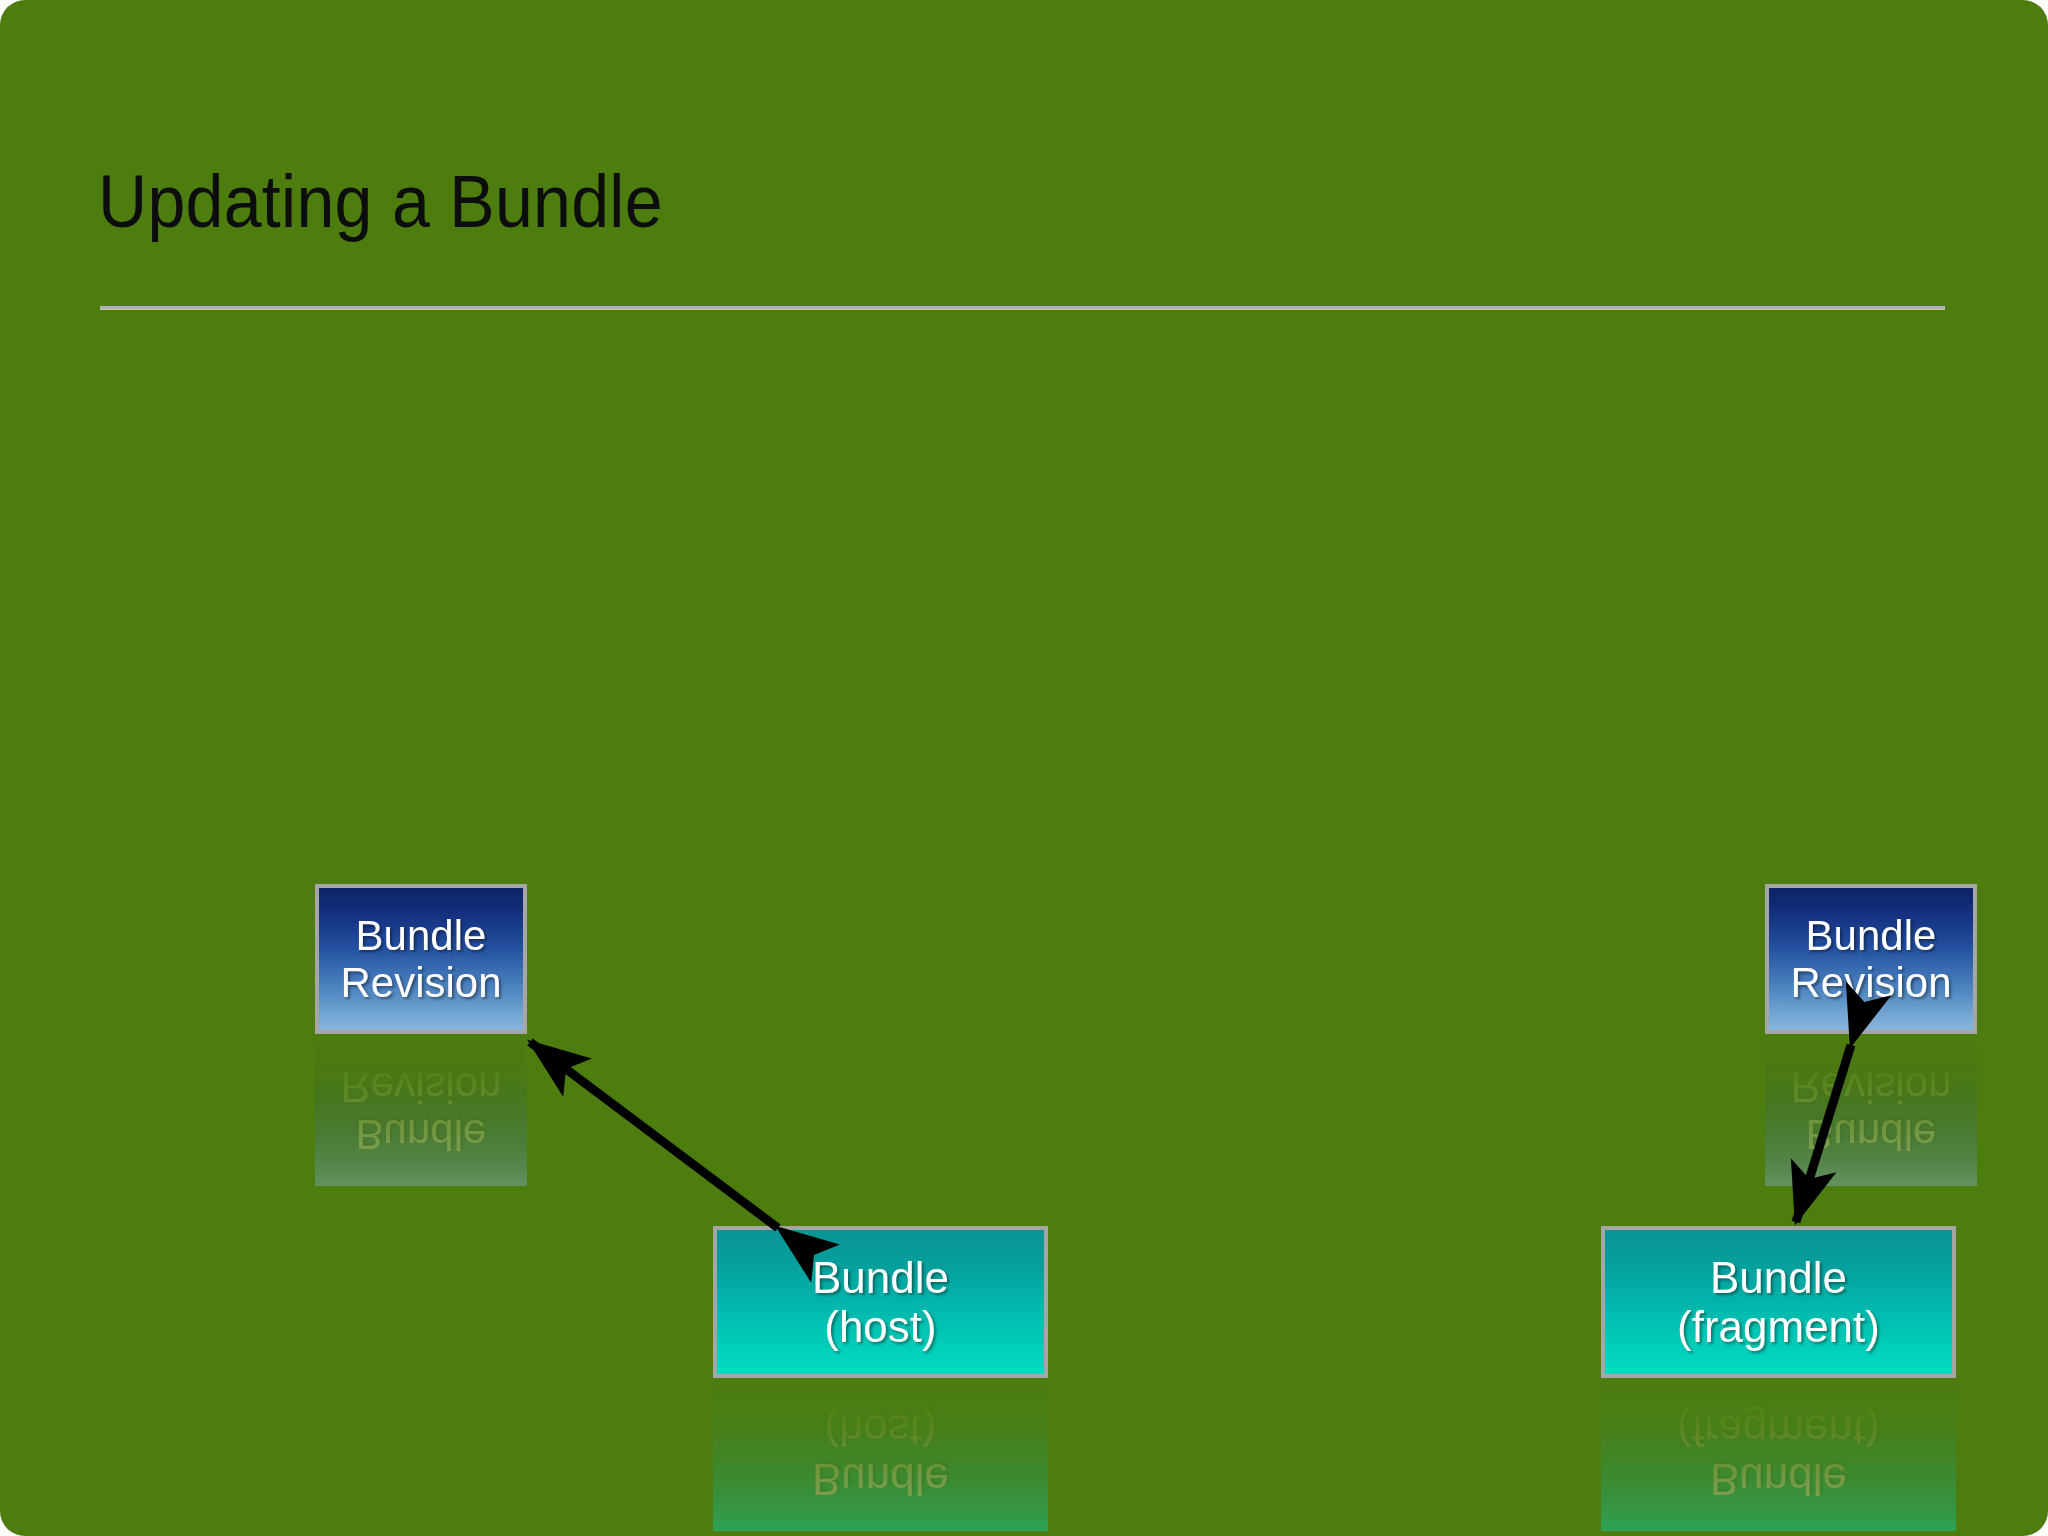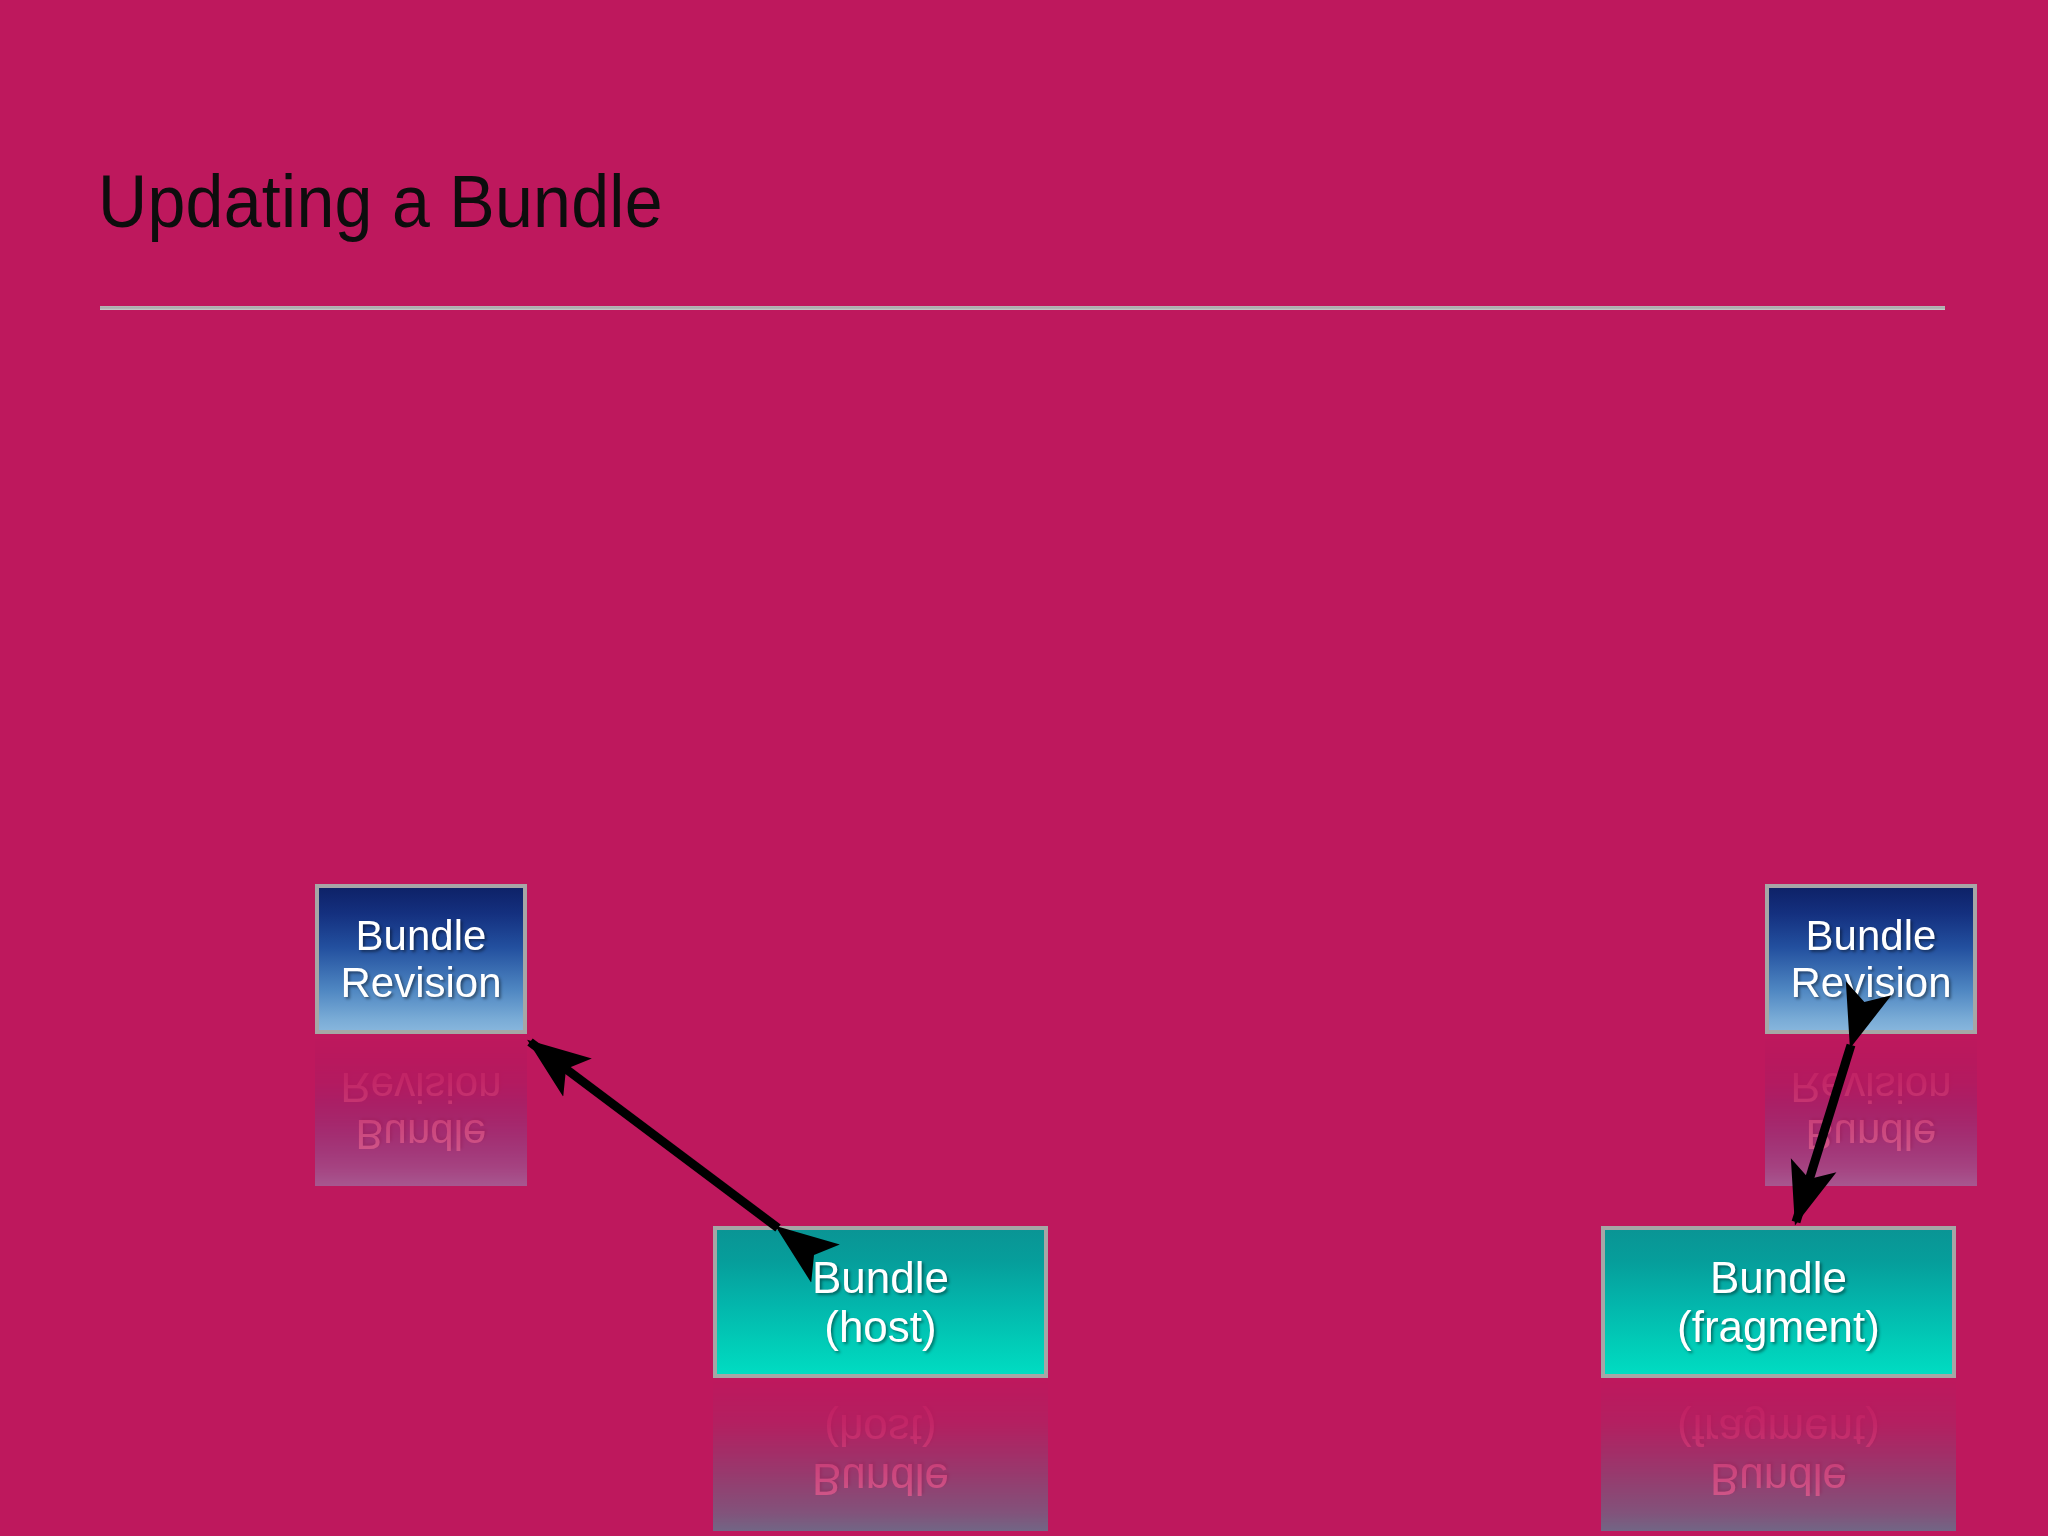--- a/index.html
+++ b/index.html
@@ -13,21 +13,22 @@
     height: 1536px;
     position: relative;
     overflow: hidden;
     font-family: "Liberation Sans", "DejaVu Sans", sans-serif;
     -webkit-font-smoothing: antialiased;
   }
 
   .slide {
     position: absolute;
     inset: 0;
-    background: #be185d;
+    background: #4d7c0f;
+    border-radius: 25px;
   }
 
   
   .slide-title {
     position: absolute;
     left: 98px;
     top: 163px;
     font-family: "Liberation Sans", "DejaVu Sans", sans-serif;
     font-size: 74px;
     font-weight: 300;

